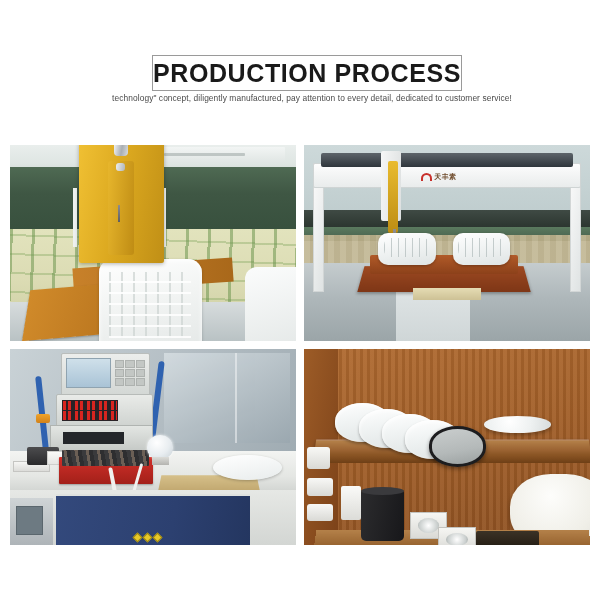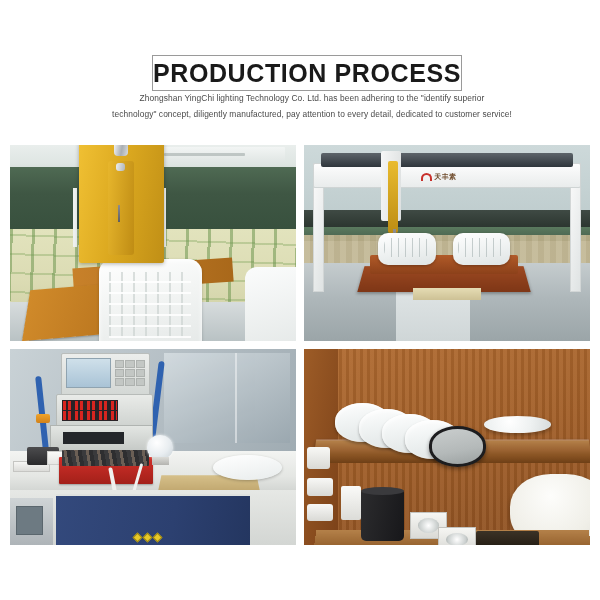--- a/index.html
+++ b/index.html
@@ -465,21 +465,20 @@
 
 <div class="page">
 
   <div class="header">
 
     <div class="title-box">
       <div class="title-text">PRODUCTION PROCESS</div>
     </div>
 
     <div class="intro">
-      <span class="ln">Zhongshan YingChi lighting Technology Co. Ltd. has been adhering to the "identify superior</span>
       <span class="ln">technology" concept, diligently manufactured, pay attention to every detail, dedicated to customer service!</span>
     </div>
 
   </div>
 
   <div class="grid">
 
     <div class="photo p1">
       <div class="p1-wall"></div>
       <div class="p1-machlabel"></div>

